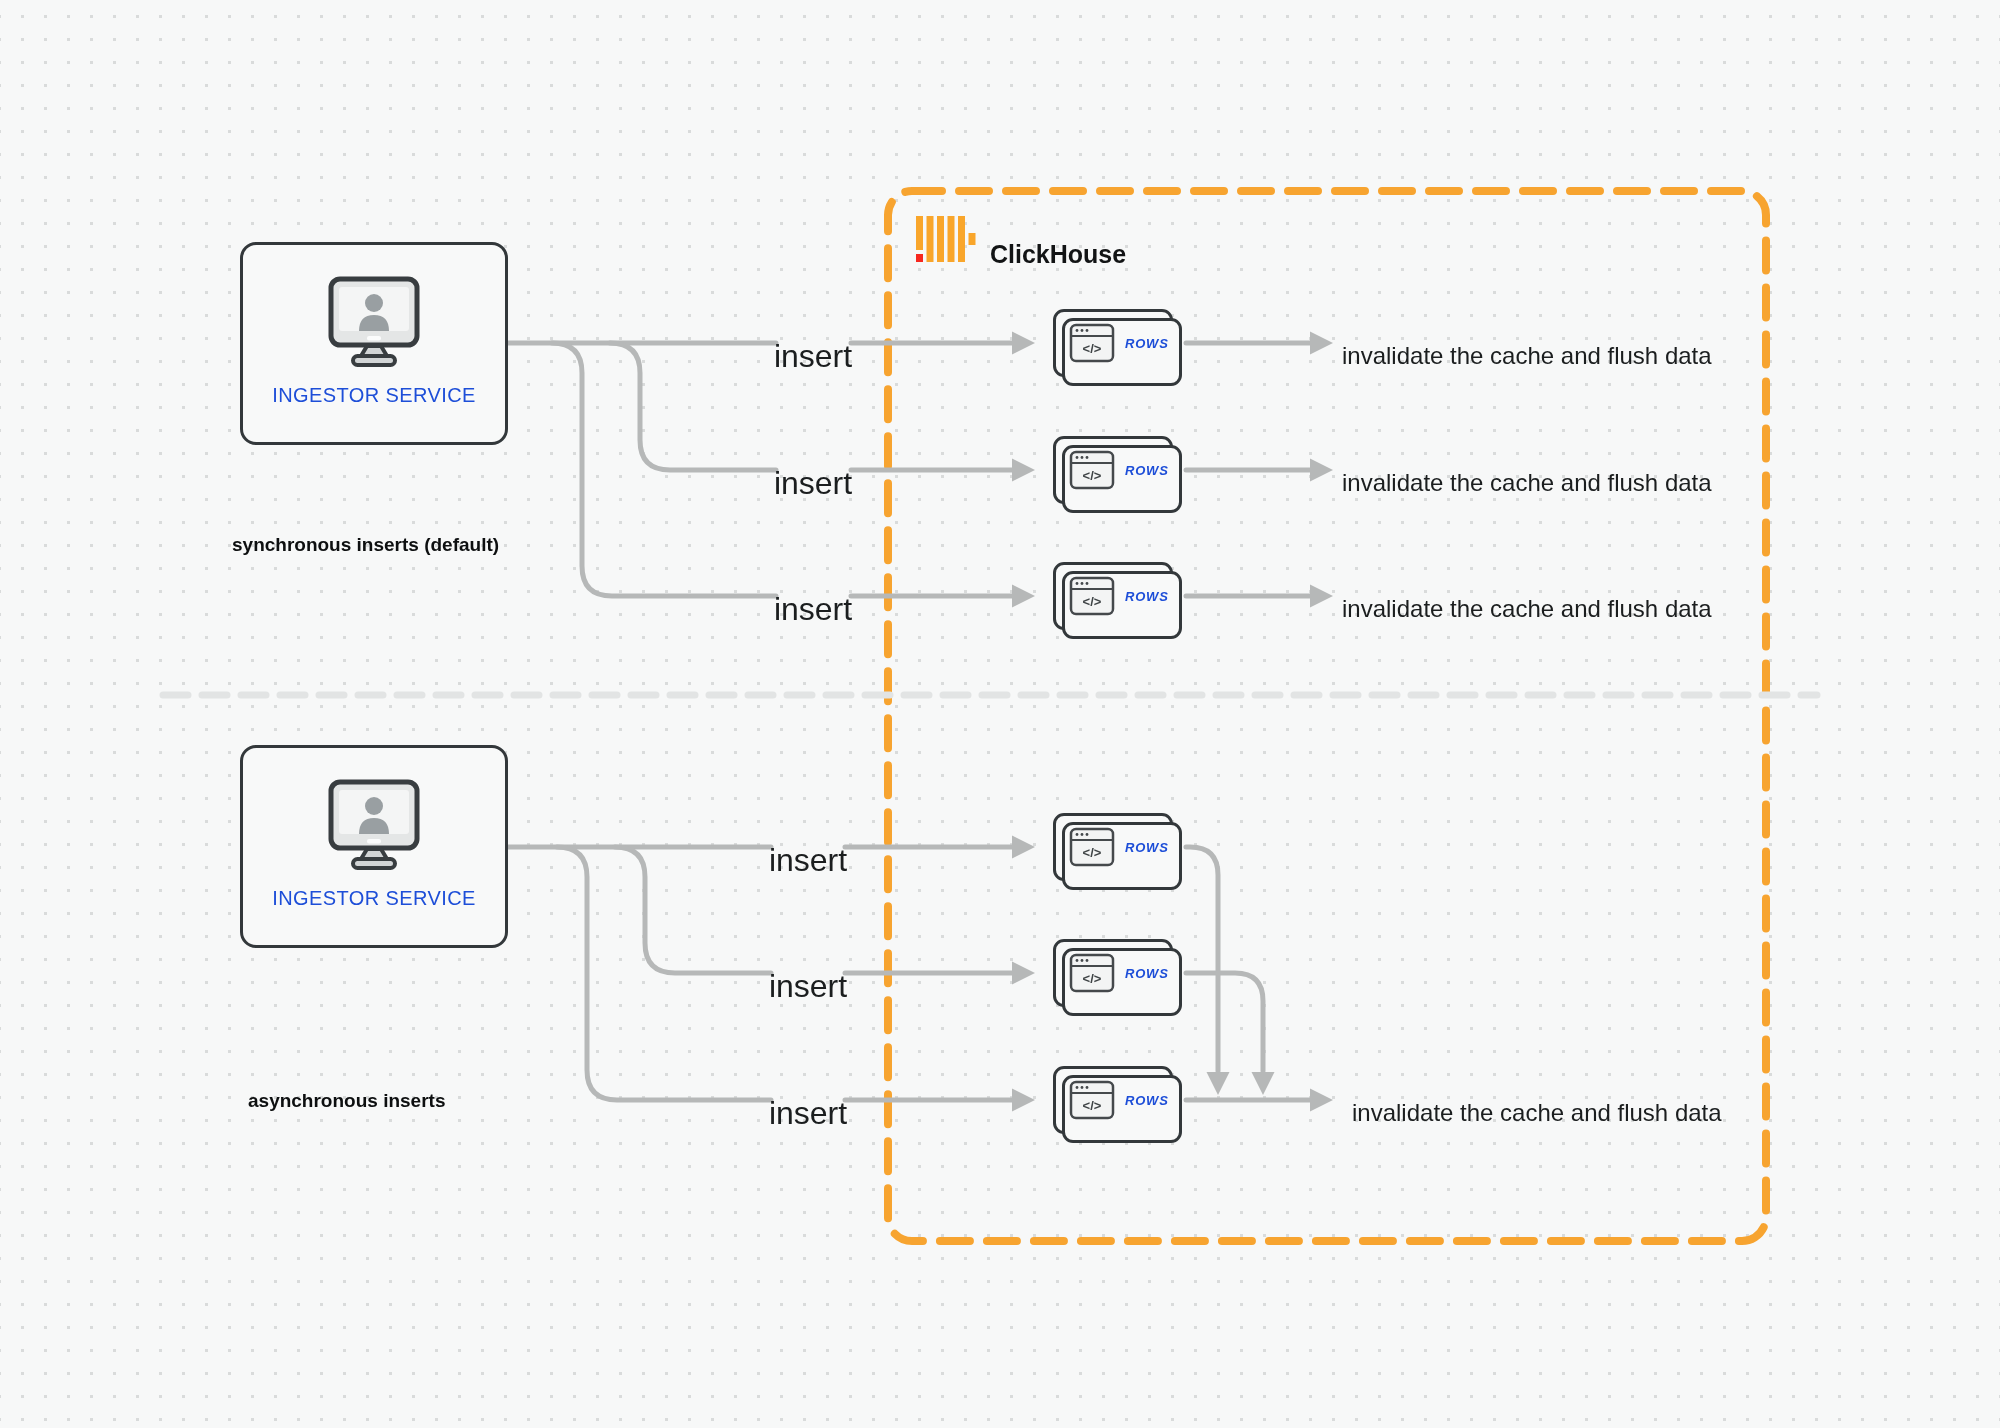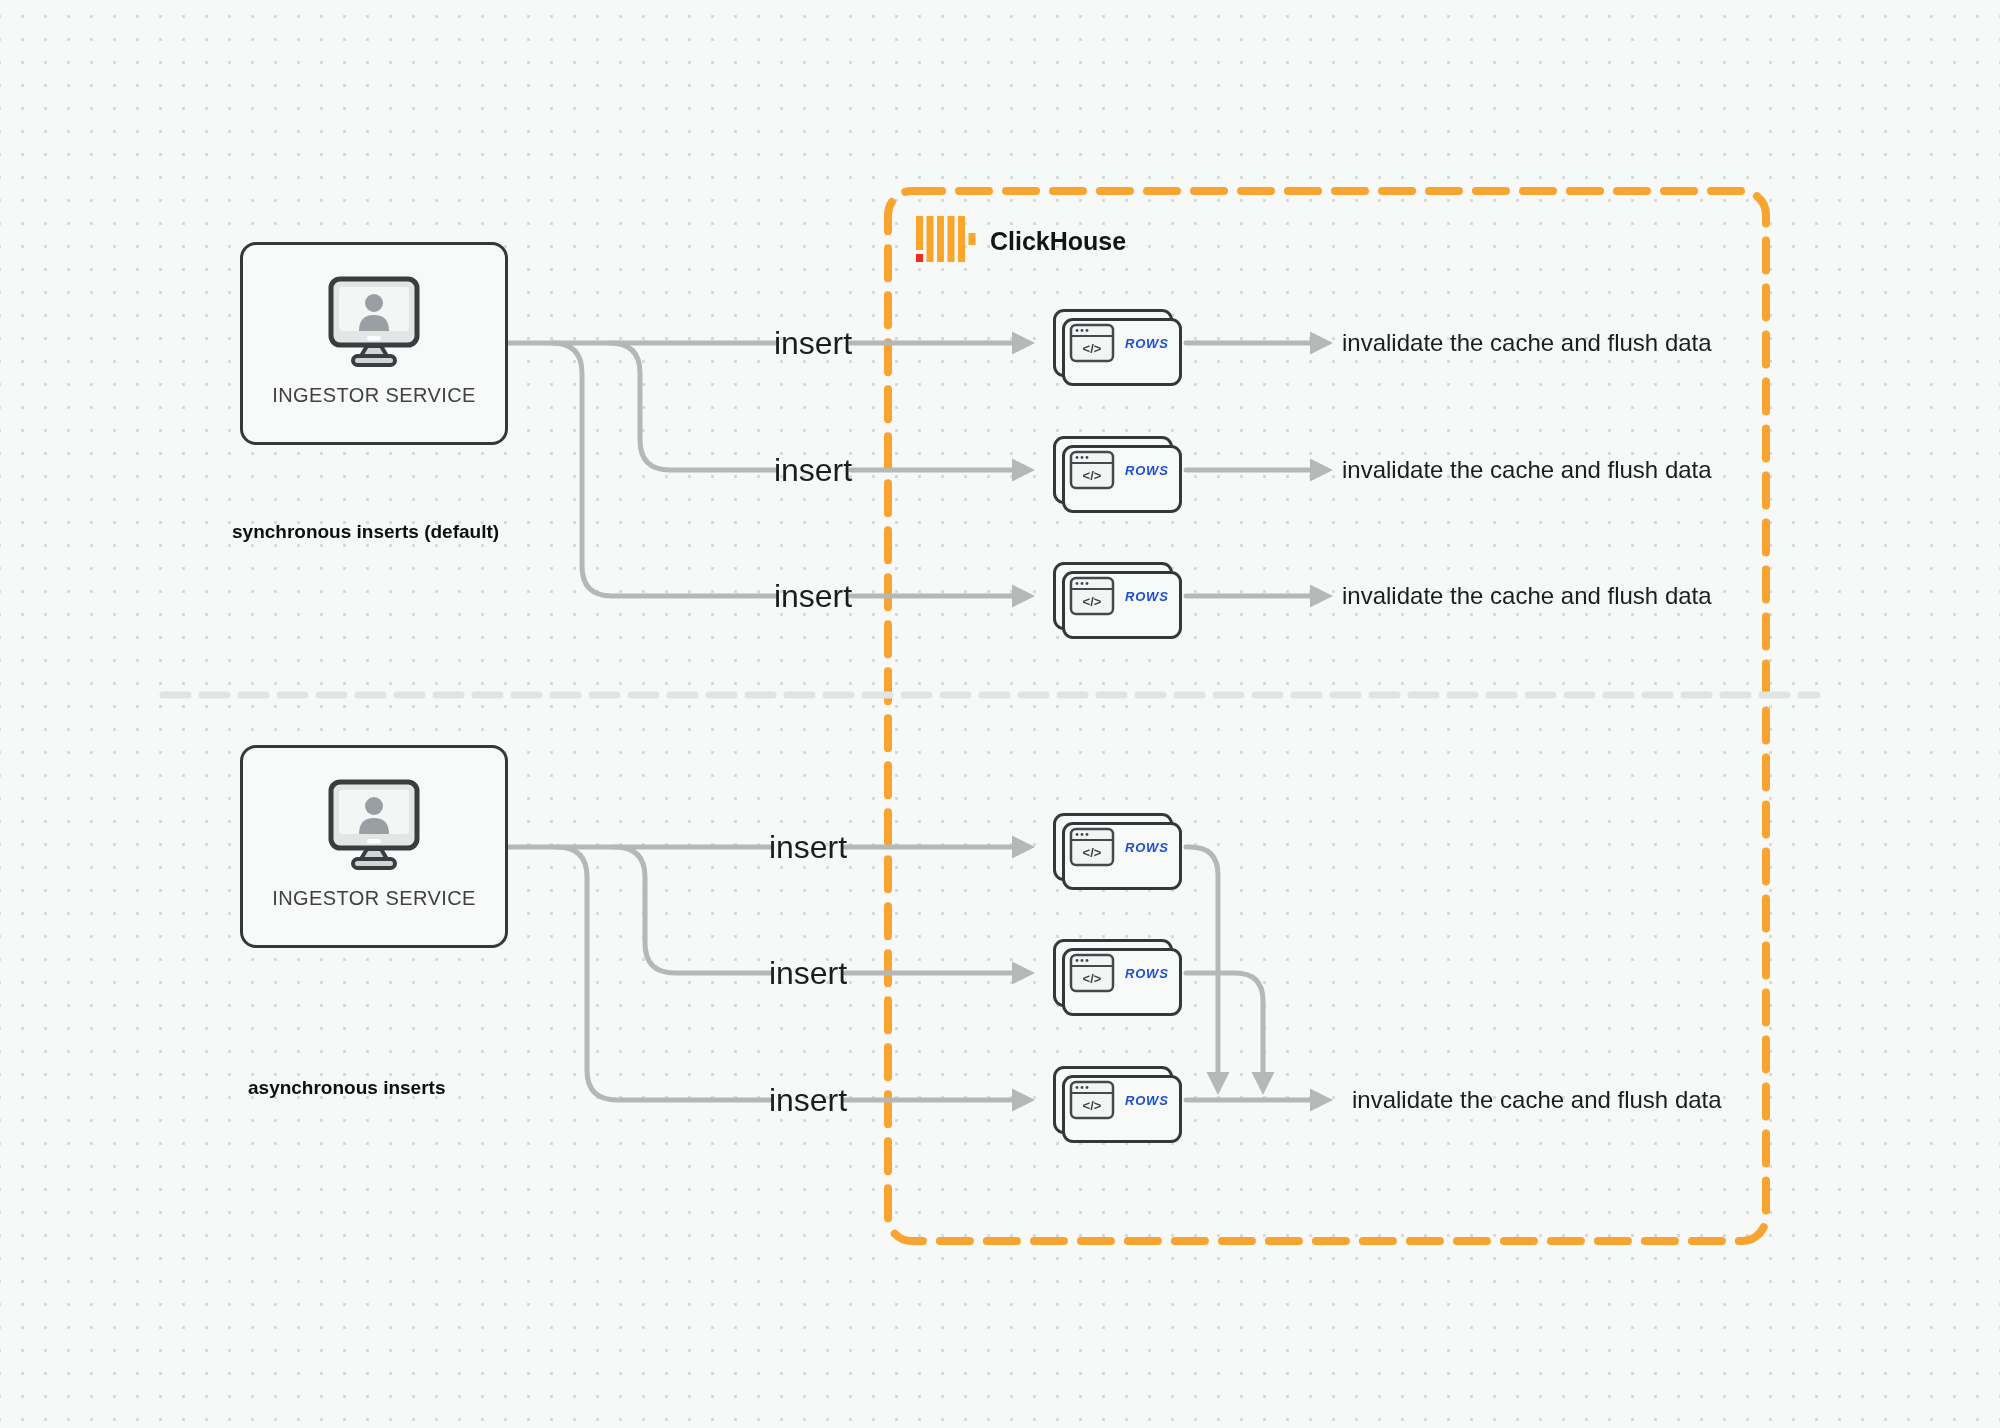--- a/index.html
+++ b/index.html
@@ -18,20 +18,21 @@
   svg.connectors {
     position: absolute;
     left: 0; top: 0;
     z-index: 1;
   }
   .lbl {
     position: absolute;
     white-space: nowrap;
     color: #1b1e1f;
     z-index: 3;
+    margin-top: 13px;
   }
   .insert-lbl {
     font-size: 32px;
     transform: translate(-50%, -50%);
   }
   .result-lbl {
     font-size: 24px;
     transform: translateY(-50%);
   }
   .caption-lbl {
@@ -57,21 +58,21 @@
     display: flex;
     flex-direction: column;
     align-items: center;
     padding-top: 30px;
     z-index: 2;
   }
   .ingestor-label {
     margin-top: 13px;
     font-size: 20px;
     letter-spacing: 0.4px;
-    color: #404040;
+    color: #1d4ed8;
   }
   .card {
     position: absolute;
     width: 120px;
     height: 68px;
     box-sizing: border-box;
     border: 3px solid #33383b;
     border-radius: 11px;
     background: #f8f9f9;
     display: flex;

